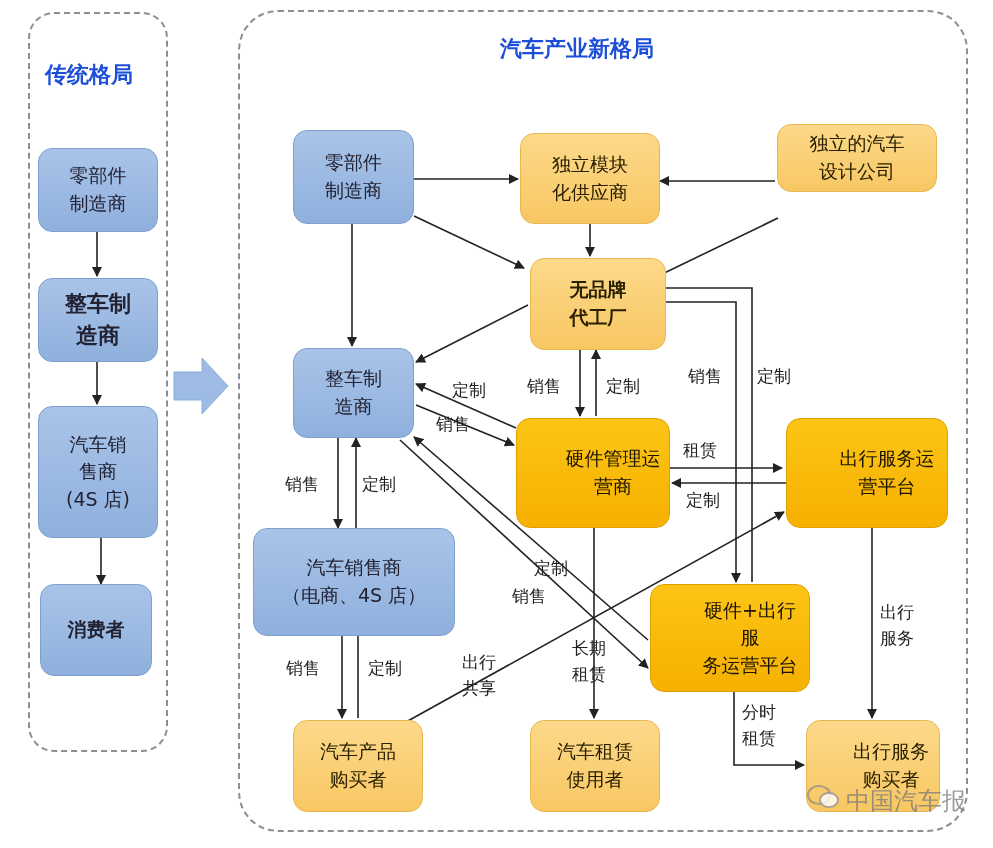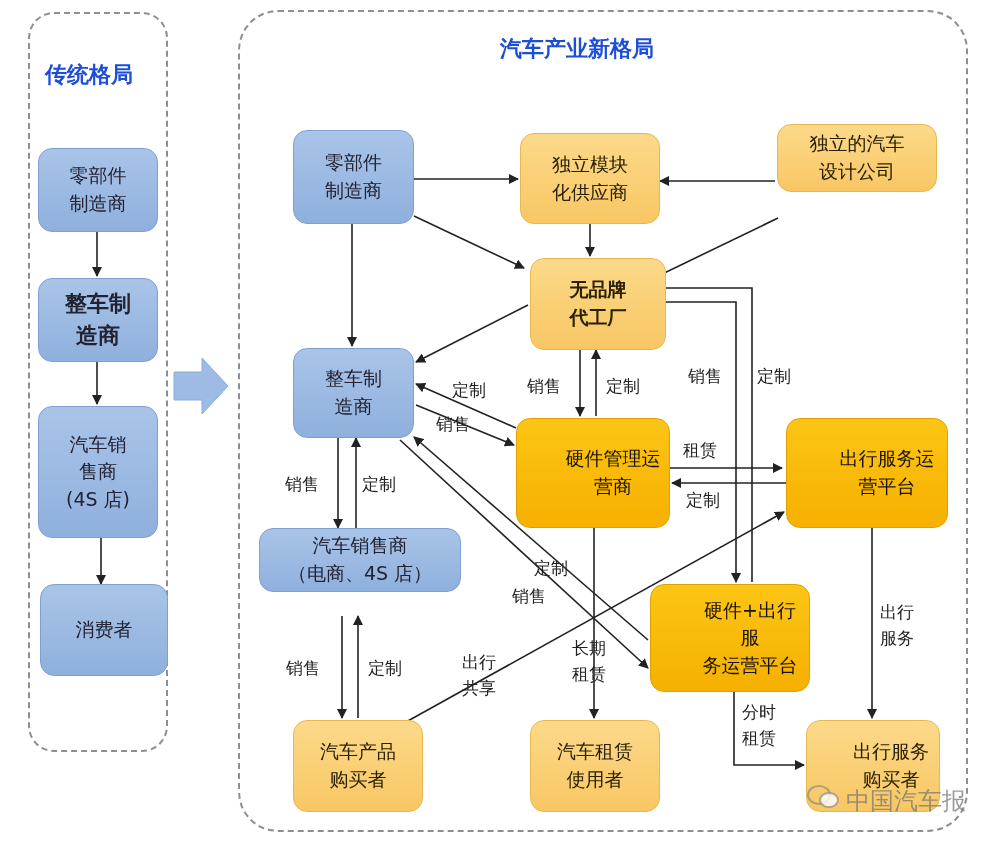--- a/index.html
+++ b/index.html
@@ -91,37 +91,37 @@
   <polygon points="174,372 202,372 202,358 228,386 202,414 202,400 174,400" fill="#9dbbe4" stroke="#8aaedc" stroke-width="1"></polygon>
 </svg>
 
 <div class="node blue" style="left:38px;top:148px;width:120px;height:84px;">零部件
 制造商</div>
 <div class="node blue bold" style="left:38px;top:278px;width:120px;height:84px;">整车制
 造商</div>
 <div class="node blue" style="left:38px;top:406px;width:120px;height:132px;">汽车销
 售商
 (4S 店)</div>
-<div class="node blue" style="left:40px;top:584px;width:128px;height:92px;">消费者</div>
+<div class="node blue" style="left:40px;top:584px;width:112px;height:92px;font-weight:bold;">消费者</div>
 
 <div class="node blue" style="left:293px;top:130px;width:121px;height:94px;">零部件
 制造商</div>
 <div class="node lightorange" style="left:520px;top:133px;width:140px;height:91px;">独立模块
 化供应商</div>
 <div class="node lightorange" style="left:777px;top:124px;width:160px;height:68px;">独立的汽车
 设计公司</div>
 <div class="node lightorange" style="left:530px;top:258px;width:136px;height:92px;font-weight:bold;">无品牌
 代工厂</div>
 <div class="node blue" style="left:293px;top:348px;width:121px;height:90px;">整车制
 造商</div>
 <div class="node gold" style="left:516px;top:418px;width:154px;height:110px;">硬件管理运
 营商</div>
 <div class="node gold" style="left:786px;top:418px;width:162px;height:110px;">出行服务运
 营平台</div>
-<div class="node blue" style="left:259px;top:528px;width:202px;height:64px;">汽车销售商
+<div class="node blue" style="left:253px;top:528px;width:202px;height:108px;">汽车销售商
 （电商、4S 店）</div>
 <div class="node gold" style="left:650px;top:584px;width:160px;height:108px;">硬件+出行服
 务运营平台</div>
 <div class="node lightorange" style="left:293px;top:720px;width:130px;height:92px;">汽车产品
 购买者</div>
 <div class="node lightorange" style="left:530px;top:720px;width:130px;height:92px;">汽车租赁
 使用者</div>
 <div class="node lightorange" style="left:806px;top:720px;width:134px;height:92px;padding-left:40px;">出行服务
 购买者</div>
 

